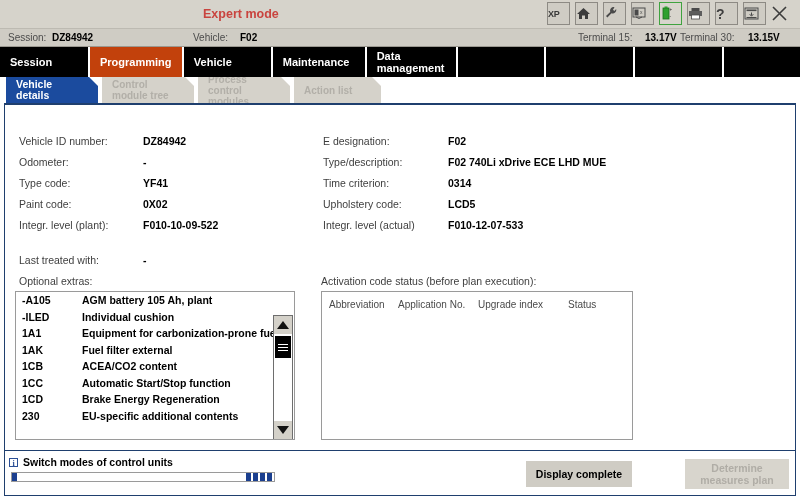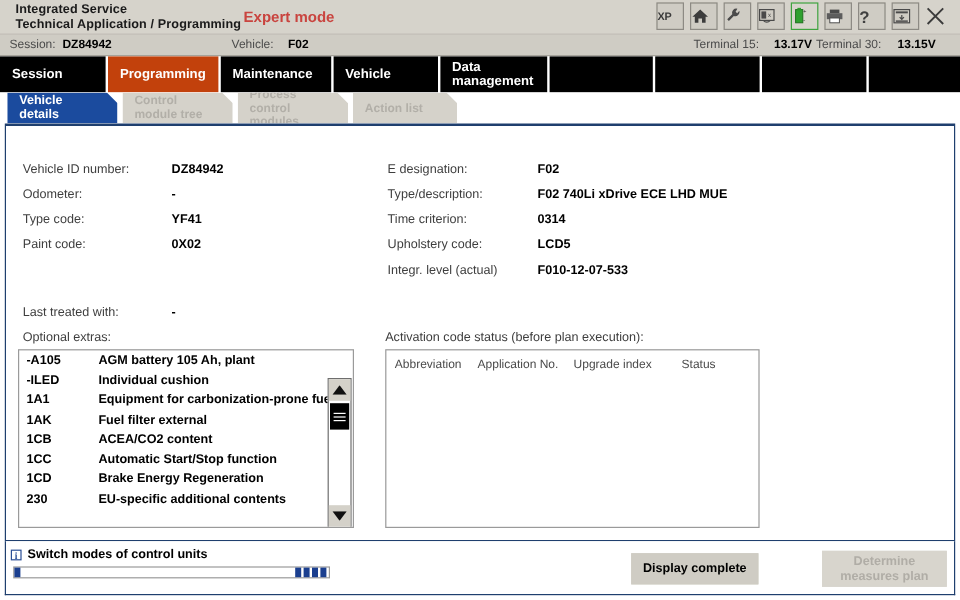--- a/index.html
+++ b/index.html
@@ -371,24 +371,20 @@
     border: 1px solid #d8d5cd;
     color: #b0ada6;
   }
 </style>
 </head>
 <body>
 
 <div id="app">
 
   <div class="topbar">
-    <div class="app-title">
-      <div>Integrated Service</div>
-      <div>Technical Application / Programming</div>
-    </div>
     <div class="expert-mode">Expert mode</div>
 
     <div class="toolbar">
       <div class="tb-btn">
         <span class="tb-xp">XP</span>
       </div>
       <div class="tb-btn">
         <svg width="15" height="13" viewBox="0 0 15 13">
             <path d="M7.5 1 L14 7 L12 7 L12 12 L9 12 L9 8.5 L6 8.5 L6 12 L3 12 L3 7 L1 7 Z" fill="#3c3c3c"></path>
           </svg>
@@ -451,25 +447,25 @@
     <span class="ss-item val ss-t30v">13.15V</span>
   </div>
 
   <div class="tabrow">
     <div class="tab" style="width:89px">
         <span>Session</span>
       </div>
     <div class="tab active" style="width:93px">
         <span>Programming</span>
       </div>
+    <div class="tab" style="width:88px">
+        <span>Vehicle</span>
+      </div>
     <div class="tab" style="width:93px">
         <span>Maintenance</span>
-      </div>
-    <div class="tab" style="width:88px">
-        <span>Vehicle</span>
       </div>
     <div class="tab" style="width:90px">
         <span>Data management</span>
       </div>
     <div class="tab blank" style="width:88px"></div>
     <div class="tab blank" style="width:88px"></div>
     <div class="tab blank" style="width:88px"></div>
     <div class="tab blank" style="width:77px"></div>
   </div>
 
@@ -494,20 +490,23 @@
       <span class="k" style="display:inline-block;width:124px">Vehicle ID number:</span><span class="v">DZ84942</span>
     </div>
     <div class="field" style="left:14px; top:51px;">
       <span class="k" style="display:inline-block;width:124px">Odometer:</span><span class="v">-</span>
     </div>
     <div class="field" style="left:14px; top:72px;">
       <span class="k" style="display:inline-block;width:124px">Type code:</span><span class="v">YF41</span>
     </div>
     <div class="field" style="left:14px; top:93px;">
       <span class="k" style="display:inline-block;width:124px">Paint code:</span><span class="v">0X02</span>
+    </div>
+    <div class="field" style="left:14px; top:114px;">
+      <span class="k" style="display:inline-block;width:124px">Integr. level (plant):</span><span class="v">F010-10-09-522</span>
     </div>
     <div class="field" style="left:14px; top:149px;">
       <span class="k" style="display:inline-block;width:124px">Last treated with:</span><span class="v">-</span>
     </div>
 
     <div class="field" style="left:318px; top:30px;">
       <span class="k" style="display:inline-block;width:125px">E designation:</span><span class="v">F02</span>
     </div>
     <div class="field" style="left:318px; top:51px;">
       <span class="k" style="display:inline-block;width:125px">Type/description:</span><span class="v">F02 740Li xDrive ECE LHD MUE</span>

